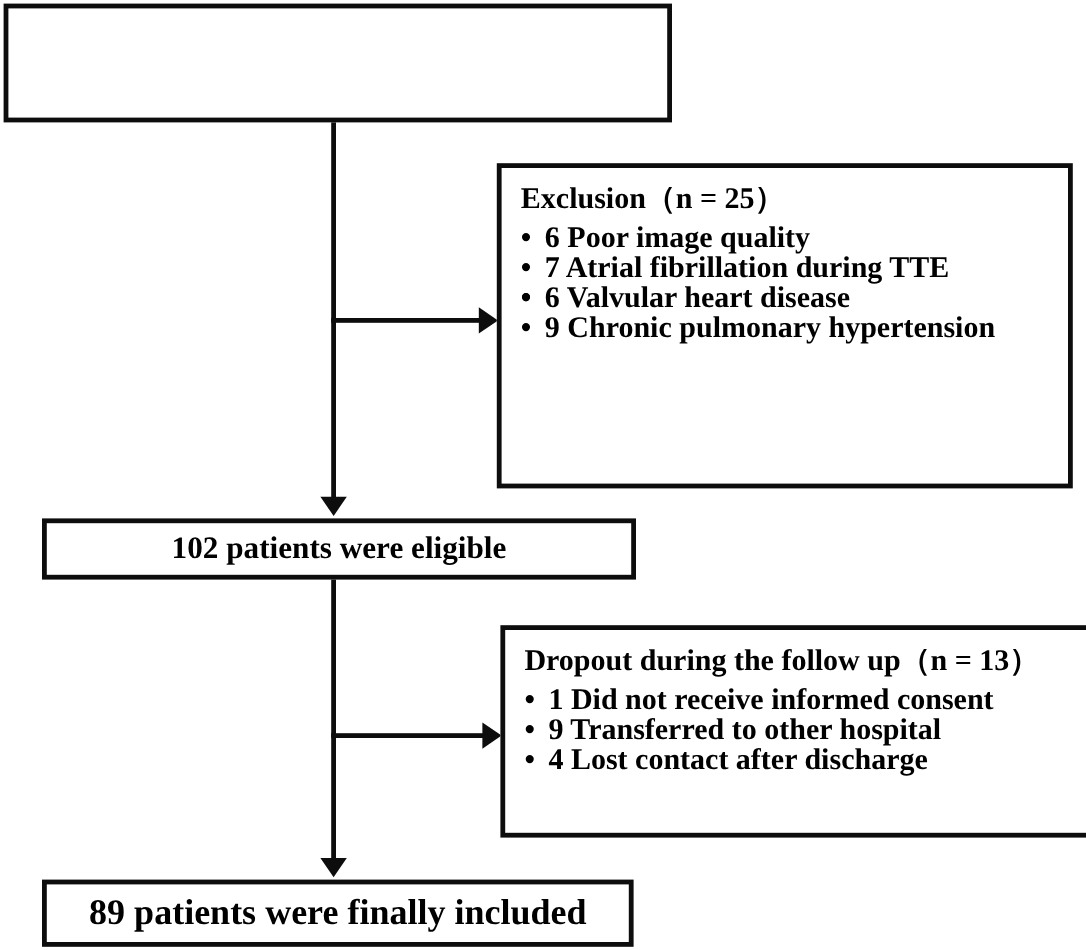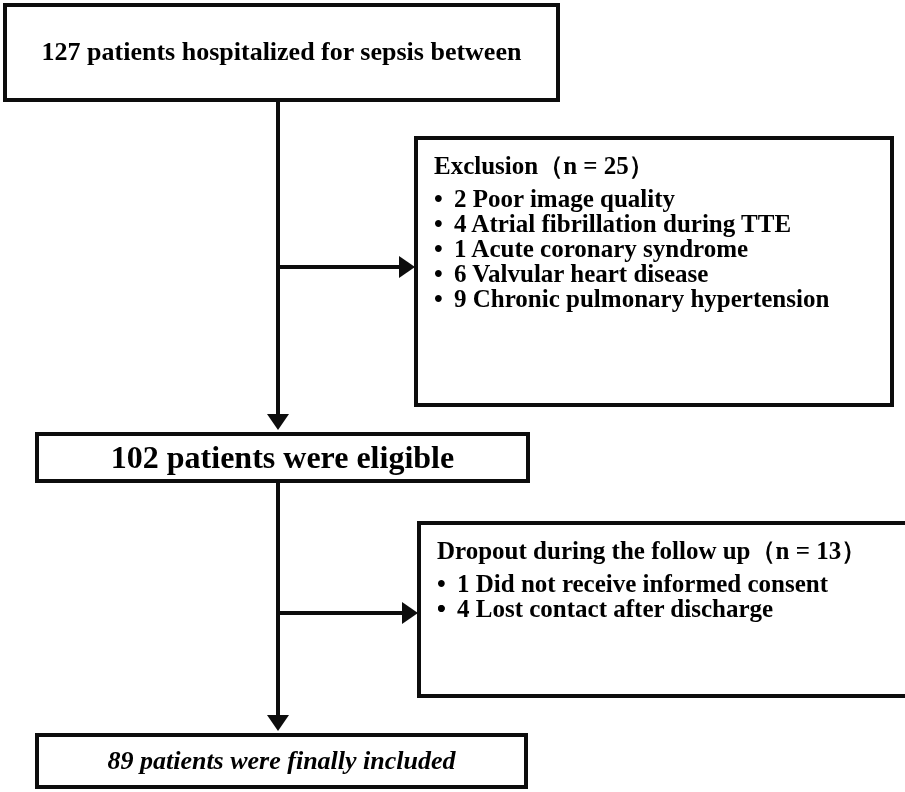--- a/index.html
+++ b/index.html
@@ -63,22 +63,22 @@
     padding-left: 20px;
   }
   .node.listbox li .bullet {
     position: absolute;
     left: 0;
     top: 0;
   }
 
   
   #box-enrolled .line { font-size: 26px; }
-  #box-eligible .line { font-size: 32px; font-family: Liberation Serif, serif; }
-  #box-included .line { font-size: 26px; font-style: italic; }
+  #box-eligible .line { font-size: 26px; font-family: Liberation Serif, serif; }
+  #box-included .line { font-size: 30px; }
 
   
   .vline {
     position: absolute;
     width: 4px;
     background: #0d0d0d;
   }
   .hline {
     position: absolute;
     height: 4px;
@@ -101,44 +101,42 @@
     border-left: 16px solid #0d0d0d;
   }
 </style>
 </head>
 <body>
 
 <div id="canvas">
 
   <div class="node centered" id="box-enrolled" style="left:3px; top:3px; width:557px; height:99px;">
     <div>
-      <span class="line">127 patients hospitalized for sepsis between</span>
     </div>
   </div>
 
   <div class="vline" style="left:276px; top:102px; height:314px;"></div>
   <div class="arrow-down" style="left:267px; top:414px;"></div>
 
   <div class="hline" style="left:276px; top:265px; width:126px;"></div>
   <div class="arrow-right" style="left:399px; top:256px;"></div>
 
   <div class="node listbox" id="box-exclusion" style="left:414px; top:136px; width:480px; height:271px;">
     <div class="heading">Exclusion（n = 25）</div>
     <ul>
       <li>
         <span class="bullet">•</span>
-        <span>2 Poor image quality</span>
+        <span>6 Poor image quality</span>
       </li>
       <li>
         <span class="bullet">•</span>
-        <span>4 Atrial fibrillation during TTE</span>
+        <span>7 Atrial fibrillation during TTE</span>
       </li>
       <li>
         <span class="bullet">•</span>
-        <span>1 Acute coronary syndrome</span>
       </li>
       <li>
         <span class="bullet">•</span>
         <span>6 Valvular heart disease</span>
       </li>
       <li>
         <span class="bullet">•</span>
         <span>9 Chronic pulmonary hypertension</span>
       </li>
     </ul>
@@ -156,20 +154,21 @@
 
   <div class="node listbox" id="box-dropout" style="left:417px; top:521px; width:556px; height:177px;">
     <div class="heading">Dropout during the follow up（n = 13）</div>
     <ul>
       <li>
         <span class="bullet">•</span>
         <span>1  Did not receive informed consent</span>
       </li>
       <li>
         <span class="bullet">•</span>
+        <span>9  Transferred to other hospital</span>
       </li>
       <li>
         <span class="bullet">•</span>
         <span>4  Lost contact after discharge</span>
       </li>
     </ul>
   </div>
 
   <div class="node centered" id="box-included" style="left:35px; top:733px; width:493px; height:56px;">
     <span class="line">89 patients were finally included</span>

